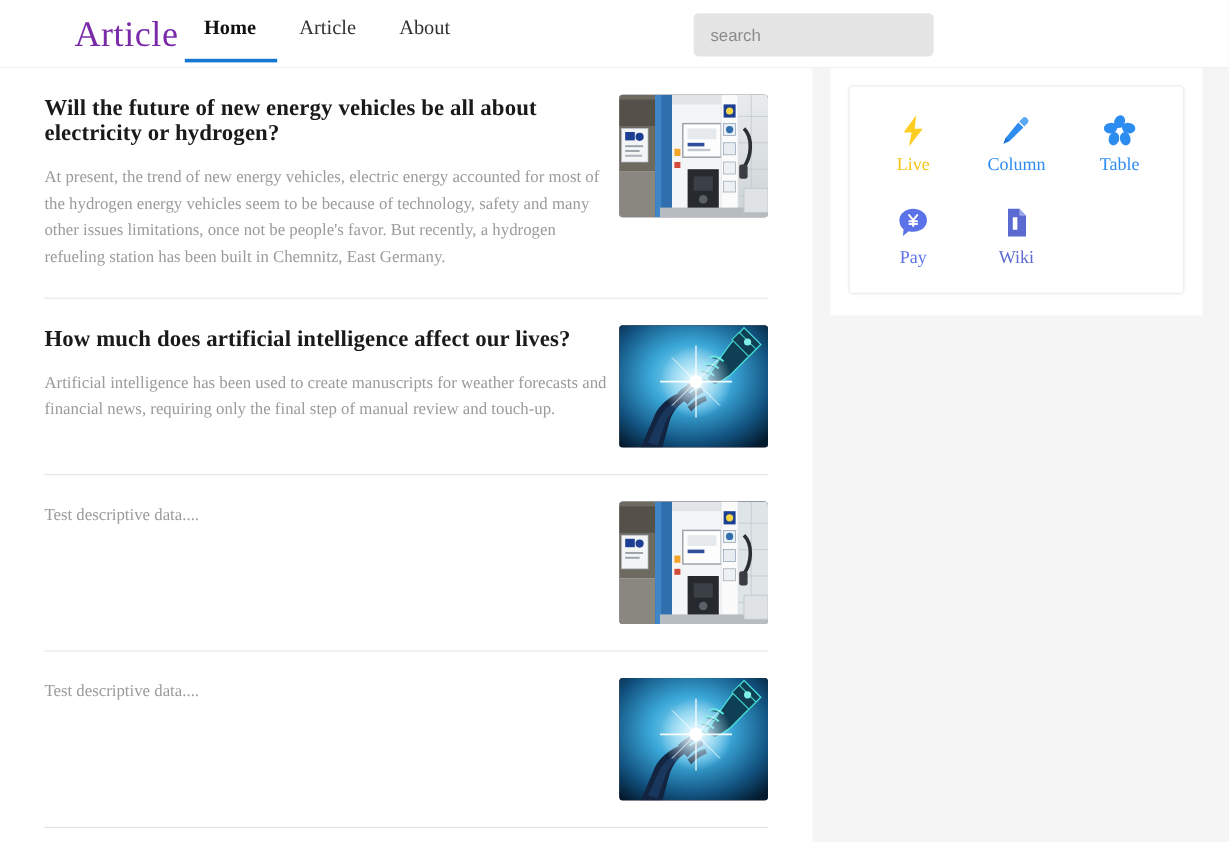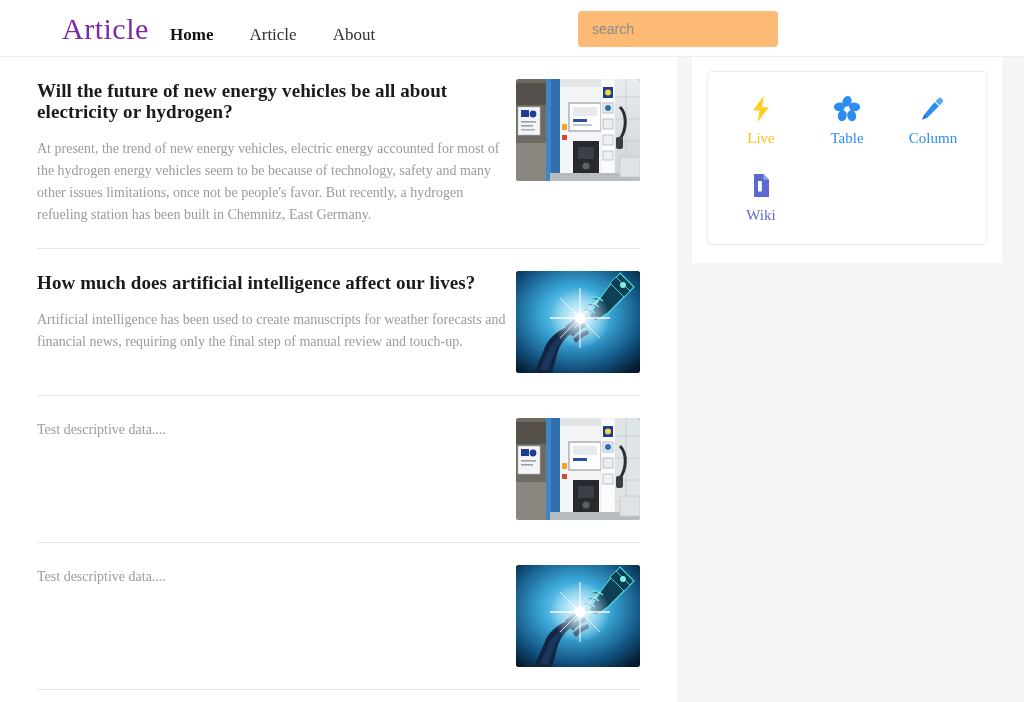--- a/index.html
+++ b/index.html
@@ -31,21 +31,21 @@
     top: 12px;
     font-family: "Liberation Serif", serif;
     font-size: 30px;
     color: #7a2aa8;
     letter-spacing: 0.5px;
     line-height: 34px;
   }
   .nav {
     position: absolute;
     left: 154px;
-    top: 12px;
+    top: 0;
     height: 45px;
     display: flex;
     align-items: center;
     gap: 0;
   }
   .nav-item {
     position: relative;
     height: 57px;
     display: flex;
     align-items: center;
@@ -72,21 +72,21 @@
   }
   .search-wrap {
     position: absolute;
     left: 578px;
     top: 11px;
   }
   .search-input {
     width: 200px;
     height: 36px;
     box-sizing: border-box;
-    background: #fdba74;
+    background: #e5e5e5;
     border: none;
     border-radius: 4px;
     padding: 0 14px;
     font-family: "Liberation Sans", sans-serif;
     font-size: 14px;
     color: #444;
     outline: none;
   }
   .search-input::placeholder {
     color: #8a8a8a;
@@ -482,44 +482,59 @@
               <path d="M15.5 1 L5 15.5 L11.6 15.5 L9.5 27 L21 12.2 L14.2 12.2 Z" fill="#ffcc22"></path>
             </svg>
           </span>
           <span class="caption" style="color:#f5c518">Live</span>
         </div>
 
 
         <div class="nav-cell">
           <span class="glyph">
             <svg width="28" height="28" viewBox="0 0 28 28" xmlns="http://www.w3.org/2000/svg" aria-hidden="true">
+              <path d="M22.6 3.4 C24.2 4.6 24.6 6.4 23.4 7.6 L20.6 10.4 L16.4 6.2 L19.2 3.4 C20.4 2.2 21.4 2.4 22.6 3.4 Z" fill="#59a9f5"></path>
+              <path d="M15.6 7 L19.8 11.2 L8.2 22.8 L3.2 24.8 L5.2 19.8 Z" fill="#2d8cf0"></path>
+              <path d="M3.2 24.8 L5.2 19.8 L7.6 22.2 Z" fill="#1a6fd0"></path>
+            </svg>
+          </span>
+          <span class="caption" style="color:#2d8cf0">Column</span>
+        </div>
+
+        <div class="nav-cell">
+          <span class="glyph">
+            <svg width="28" height="28" viewBox="0 0 28 28" xmlns="http://www.w3.org/2000/svg" aria-hidden="true">
               <g fill="#2d8cf0">
                 <ellipse cx="14" cy="6.5" rx="4.4" ry="5.6" transform="rotate(22 14 6.5)"></ellipse>
                 <ellipse cx="21.5" cy="11.8" rx="4.4" ry="5.6" transform="rotate(94 21.5 11.8)"></ellipse>
                 <ellipse cx="18.7" cy="20.6" rx="4.4" ry="5.6" transform="rotate(166 18.7 20.6)"></ellipse>
                 <ellipse cx="9.3" cy="20.6" rx="4.4" ry="5.6" transform="rotate(-166 9.3 20.6)"></ellipse>
                 <ellipse cx="6.5" cy="11.8" rx="4.4" ry="5.6" transform="rotate(-94 6.5 11.8)"></ellipse>
               </g>
               <circle cx="14" cy="14" r="2.6" fill="#ffffff"></circle>
             </svg>
           </span>
           <span class="caption" style="color:#2d8cf0">Table</span>
         </div>
 
         <div class="nav-cell">
           <span class="glyph">
-            <svg width="28" height="28" viewBox="0 0 28 28" xmlns="http://www.w3.org/2000/svg" aria-hidden="true">
-              <path d="M22.6 3.4 C24.2 4.6 24.6 6.4 23.4 7.6 L20.6 10.4 L16.4 6.2 L19.2 3.4 C20.4 2.2 21.4 2.4 22.6 3.4 Z" fill="#59a9f5"></path>
-              <path d="M15.6 7 L19.8 11.2 L8.2 22.8 L3.2 24.8 L5.2 19.8 Z" fill="#2d8cf0"></path>
-              <path d="M3.2 24.8 L5.2 19.8 L7.6 22.2 Z" fill="#1a6fd0"></path>
+            <svg width="26" height="28" viewBox="0 0 26 28" xmlns="http://www.w3.org/2000/svg" aria-hidden="true">
+              <path d="M13 2 C19.6 2 24.5 6.3 24.5 11.6 C24.5 16.9 19.6 21.2 13 21.2 C11.7 21.2 10.4 21.05 9.3 20.75 L4.4 24.6 L5 19.3 C2.6 17.4 1.5 14.7 1.5 11.6 C1.5 6.3 6.4 2 13 2 Z" fill="#5b72e8"></path>
+              <g stroke="#ffffff" stroke-width="1.7" stroke-linecap="round">
+                <line x1="9.6" y1="7.3" x2="13" y2="11.4"></line>
+                <line x1="16.4" y1="7.3" x2="13" y2="11.4"></line>
+                <line x1="13" y1="11.4" x2="13" y2="16.3"></line>
+                <line x1="9.8" y1="12.4" x2="16.2" y2="12.4"></line>
+                <line x1="9.8" y1="14.7" x2="16.2" y2="14.7"></line>
+              </g>
             </svg>
           </span>
-          <span class="caption" style="color:#2d8cf0">Column</span>
-        </div>
-
+          <span class="caption" style="color:#5b72e8">Pay</span>
+        </div>
 
         <div class="nav-cell">
           <span class="glyph">
             <svg width="24" height="28" viewBox="0 0 24 28" xmlns="http://www.w3.org/2000/svg" aria-hidden="true">
               <path d="M5 2 H14.5 L20 7.8 V25 H5 Z" fill="#5b6ad0"></path>
               <path d="M14.5 2 L20 7.8 H14.5 Z" fill="#9aa6ea"></path>
               <path d="M9 9 H12.8 V19.5 H16.2 L9 19.5 Z" fill="#ffffff"></path>
               <path d="M9.4 9.4 L12.4 9.4 L12.4 19.1 L15.4 19.1 L15.4 19.5 L9.4 19.5 Z" fill="#5b6ad0" opacity="0"></path>
             </svg>
           </span>

